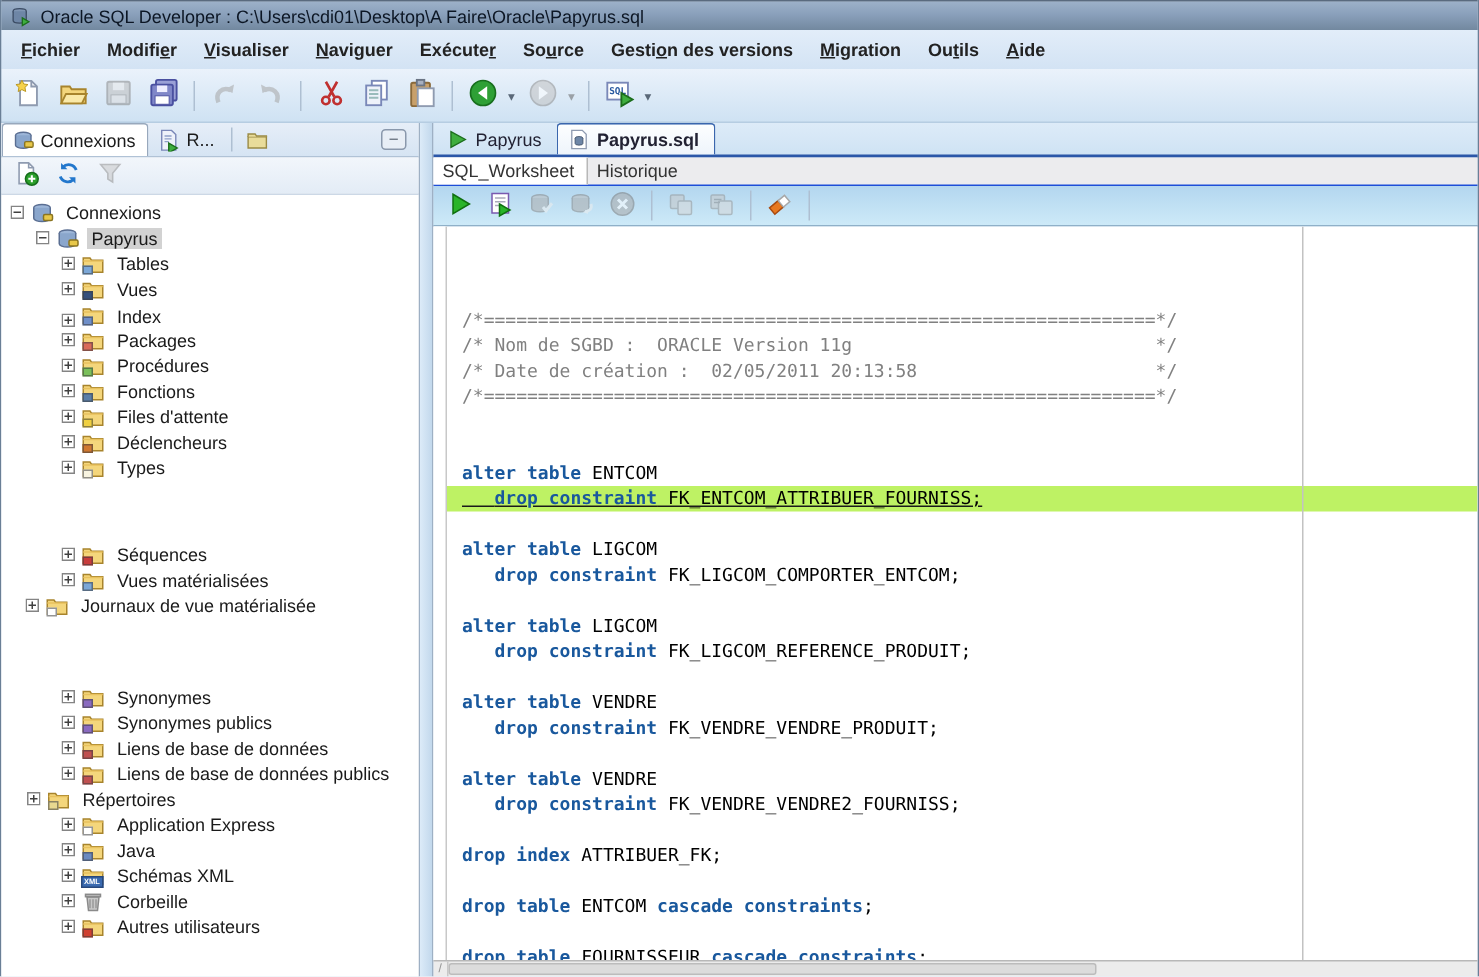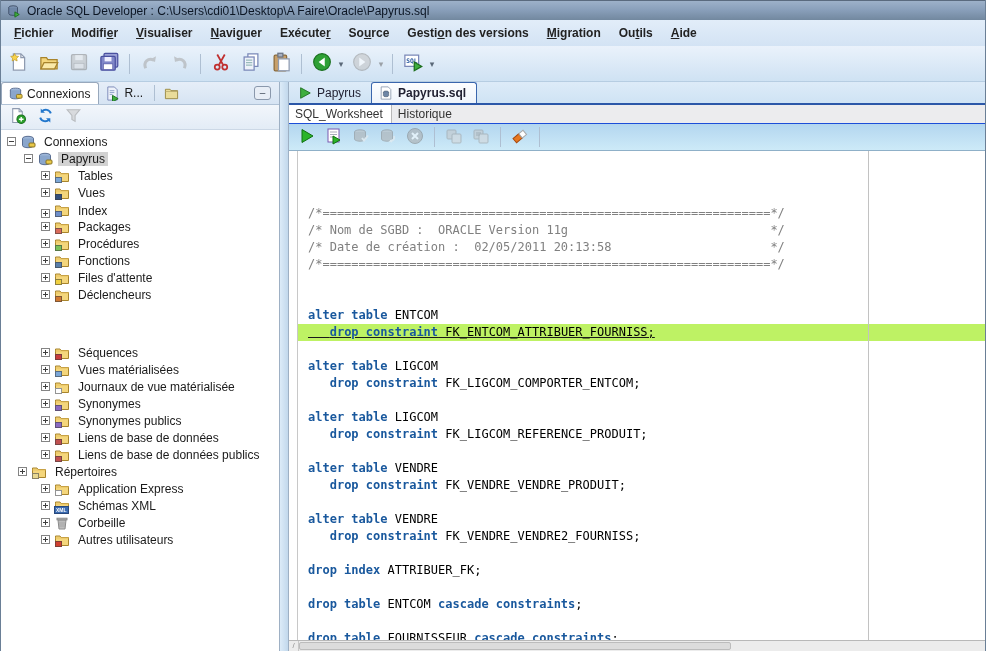--- a/index.html
+++ b/index.html
@@ -415,20 +415,36 @@
             </span>
             <span class="ticon16">
               <svg viewBox="0 0 16 16">
                 <path d="M1.5 13.5v-9.5h4.5l1 1.5h7.5v8z" fill="#f4d67c" stroke="#a8842c"></path>
                 <path d="M1.5 6h13" stroke="#e8c15e"></path>
               </svg>
               <span class="tbadge" style="background: rgb(208, 120, 48);"></span>
             </span>
             <span class="tlabel">Déclencheurs</span>
           </div>
+          <div class="trow" style="padding-left: 40px;">
+            <span class="texp">
+              <svg viewBox="0 0 9 9">
+                <rect x="0.5" y="0.5" width="8" height="8" fill="#fff" stroke="#848484"></rect>
+                <path d="M2 4.5h5M4.5 2v5" stroke="#404040"></path>
+              </svg>
+            </span>
+            <span class="ticon16">
+              <svg viewBox="0 0 16 16">
+                <path d="M1.5 13.5v-9.5h4.5l1 1.5h7.5v8z" fill="#f4d67c" stroke="#a8842c"></path>
+                <path d="M1.5 6h13" stroke="#e8c15e"></path>
+              </svg>
+              <span class="tbadge" style="background: rgb(248, 244, 224);"></span>
+            </span>
+            <span class="tlabel">Types</span>
+          </div>
           <div class="trow" style="padding-left: 40px; margin-top: 41px;">
             <span class="texp">
               <svg viewBox="0 0 9 9">
                 <rect x="0.5" y="0.5" width="8" height="8" fill="#fff" stroke="#848484"></rect>
                 <path d="M2 4.5h5M4.5 2v5" stroke="#404040"></path>
               </svg>
             </span>
             <span class="ticon16">
               <svg viewBox="0 0 16 16">
                 <path d="M1.5 13.5v-9.5h4.5l1 1.5h7.5v8z" fill="#f4d67c" stroke="#a8842c"></path>
@@ -447,37 +463,37 @@
             </span>
             <span class="ticon16">
               <svg viewBox="0 0 16 16">
                 <path d="M1.5 13.5v-9.5h4.5l1 1.5h7.5v8z" fill="#f4d67c" stroke="#a8842c"></path>
                 <path d="M1.5 6h13" stroke="#e8c15e"></path>
               </svg>
               <span class="tbadge" style="background: rgb(123, 167, 215);"></span>
             </span>
             <span class="tlabel">Vues matérialisées</span>
           </div>
-          <div class="trow" style="padding-left: 40px; align-items: center;">
+          <div class="trow" style="padding-left: 16px; align-items: center;">
             <span class="texp">
               <svg viewBox="0 0 9 9">
                 <rect x="0.5" y="0.5" width="8" height="8" fill="#fff" stroke="#848484"></rect>
                 <path d="M2 4.5h5M4.5 2v5" stroke="#404040"></path>
               </svg>
             </span>
             <span class="ticon16">
               <svg viewBox="0 0 16 16">
                 <path d="M1.5 13.5v-9.5h4.5l1 1.5h7.5v8z" fill="#f4d67c" stroke="#a8842c"></path>
                 <path d="M1.5 6h13" stroke="#e8c15e"></path>
               </svg>
               <span class="tbadge" style="background: rgb(255, 255, 255);"></span>
             </span>
             <span class="tlabel">Journaux de vue matérialisée</span>
           </div>
-          <div class="trow" style="padding-left: 40px;">
+          <div class="trow" style="padding-left: 40px; margin-top: 44px;">
             <span class="texp">
               <svg viewBox="0 0 9 9">
                 <rect x="0.5" y="0.5" width="8" height="8" fill="#fff" stroke="#848484"></rect>
                 <path d="M2 4.5h5M4.5 2v5" stroke="#404040"></path>
               </svg>
             </span>
             <span class="ticon16">
               <svg viewBox="0 0 16 16">
                 <path d="M1.5 13.5v-9.5h4.5l1 1.5h7.5v8z" fill="#f4d67c" stroke="#a8842c"></path>
                 <path d="M1.5 6h13" stroke="#e8c15e"></path>
@@ -558,20 +574,36 @@
               </svg>
             </span>
             <span class="ticon16">
               <svg viewBox="0 0 16 16">
                 <path d="M1.5 13.5v-9.5h4.5l1 1.5h7.5v8z" fill="#f4d67c" stroke="#a8842c"></path>
                 <path d="M1.5 6h13" stroke="#e8c15e"></path>
               </svg>
               <span class="tbadge" style="background: rgb(255, 255, 255);"></span>
             </span>
             <span class="tlabel">Application Express</span>
+          </div>
+          <div class="trow" style="padding-left: 40px;">
+            <span class="texp">
+              <svg viewBox="0 0 9 9">
+                <rect x="0.5" y="0.5" width="8" height="8" fill="#fff" stroke="#848484"></rect>
+                <path d="M2 4.5h5M4.5 2v5" stroke="#404040"></path>
+              </svg>
+            </span>
+            <span class="ticon16">
+              <svg viewBox="0 0 16 16">
+                <path d="M1.5 13.5v-9.5h4.5l1 1.5h7.5v8z" fill="#f4d67c" stroke="#a8842c"></path>
+                <path d="M1.5 6h13" stroke="#e8c15e"></path>
+              </svg>
+              <span class="tbadge" style="background: rgb(106, 138, 192);"></span>
+            </span>
+            <span class="tlabel">Java</span>
           </div>
           <div class="trow" style="padding-left: 40px;">
             <span class="texp">
               <svg viewBox="0 0 9 9">
                 <rect x="0.5" y="0.5" width="8" height="8" fill="#fff" stroke="#848484"></rect>
                 <path d="M2 4.5h5M4.5 2v5" stroke="#404040"></path>
               </svg>
             </span>
             <span class="ticon16">
               <svg viewBox="0 0 16 16">

